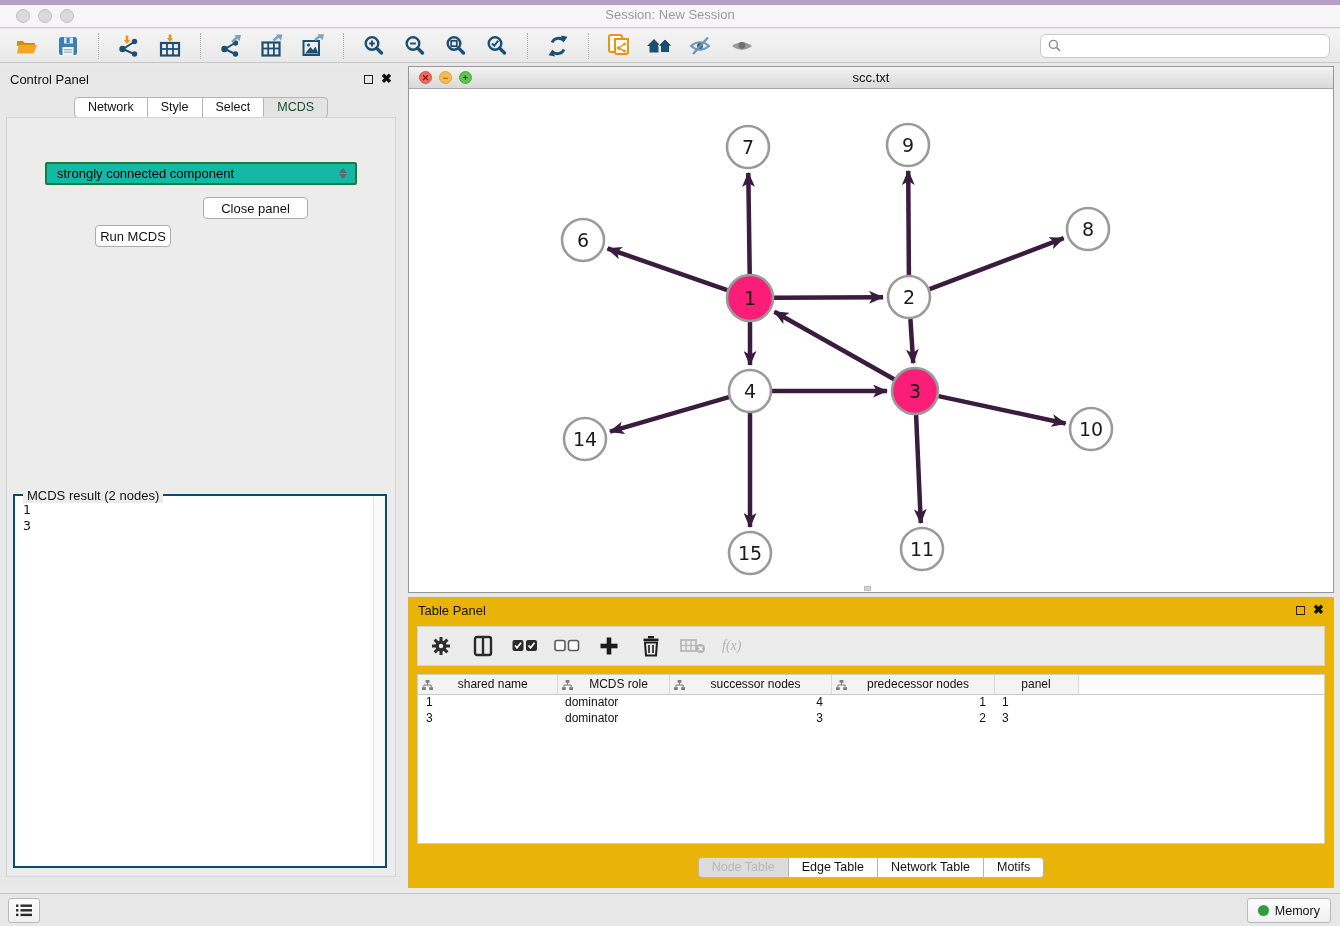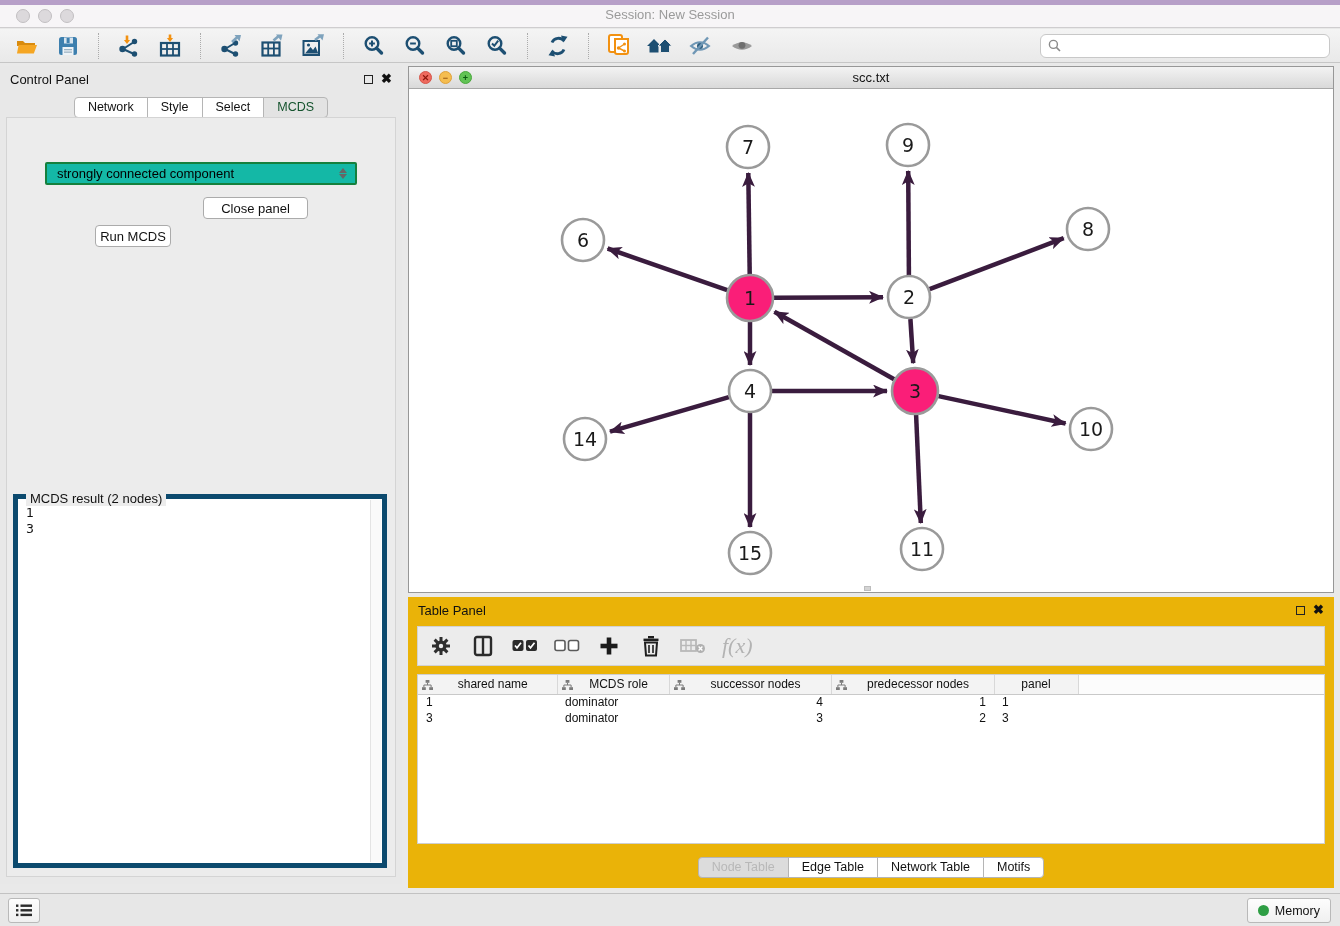--- a/index.html
+++ b/index.html
@@ -39,21 +39,21 @@
   .opt-label { left:0; top:20px; width:100%; text-align:center; font-size:13px; color:#111; }
   .dropdown { left:38px; top:44px; width:312px; height:23px; background:#14b8a6; border:2px solid #15803d; border-radius:2px;
               display:flex; align-items:center; padding:0 8px 0 10px; font-size:13px; }
   .dd-stepper { margin-left:auto; display:flex; flex-direction:column; gap:1px; align-items:center; }
   .tri-up { width:0; height:0; border-left:4px solid transparent; border-right:4px solid transparent; border-bottom:5px solid #666; }
   .tri-dn { width:0; height:0; border-left:4px solid transparent; border-right:4px solid transparent; border-top:5px solid #666; }
   .btn { background:#fff; border:1px solid #ababab; border-radius:4px; font-size:13px; color:#111;
          display:inline-flex; align-items:center; justify-content:center; height:22px; }
   .run-btn { left:88px; top:79px; width:76px;margin-top:28px; }
   .closep-btn { left:196px; top:79px; width:105px; }
-  .result-fieldset { left:6px; top:376px; width:374px; height:374px; background:#fff; border:5px solid #0c4a6e; }
+  .result-fieldset { left:6px; top:376px; width:374px; height:374px; background:#fff; border:2px solid #0c4a6e; }
   .result-legend { position:absolute; top:-8px; left:8px; background:#ececec; padding:0 4px; font-size:13px; color:#111; }
   .result-text { position:absolute; left:0; top:2px; right:12px; bottom:0; padding:4px 8px; font-size:12.5px; line-height:16px;
                  font-family:"DejaVu Sans",sans-serif; color:#111; }
   .result-scroll { position:absolute; right:1px; top:1px; width:11px; bottom:1px; background:#fafafa; border-left:1px solid #e4e4e4; }
 
   
   .net-window { left:408px; top:66px; width:926px; height:527px; background:#fff; border:1px solid #979797; }
   .net-titlebar { left:0; top:0; width:100%; height:22px; background:linear-gradient(#f3f3f3,#d9d9d9); border-bottom:1px solid #a8a8a8; }
   .net-title { left:0; top:3px; width:100%; text-align:center; font-size:13px; color:#111; }
   .tl { width:13px; height:13px; border-radius:50%; top:4px; font-size:9px; font-weight:bold; text-align:center; line-height:13px; }
@@ -61,21 +61,21 @@
   .tl-min { left:30px; background:#f5bd4f; border:1px solid #dfa13a; color:#985712; }
   .tl-max { left:50px; background:#61c354; border:1px solid #4aa73d; color:#0b5b10; }
   .net-canvas { left:0; top:22px; }
   .net-grip { left:455px; bottom:1px; width:7px; height:5px; background:#d4d4d4; border:1px solid #bdbdbd; }
 
   
   .table-panel { left:408px; top:597px; width:926px; height:291px; background:#eab308; }
   .tp-toolbar { left:9px; top:29px; width:908px; height:40px; background:#ececec; border:1px solid #d2d2d2;
                 display:flex; align-items:center; padding:0 10px; gap:16px; }
   .tp-icon { display:flex; align-items:center; justify-content:center; width:26px; height:26px; }
-  .fx-label { font-family:"Liberation Serif",serif; font-style:italic; font-size:22px; color:#b3b3b3;text-align:right; }
+  .fx-label { font-family:"Liberation Serif",serif; font-style:italic; font-size:14px; color:#b3b3b3;text-align:right; }
   .node-table-wrap { left:9px; top:77px; width:908px; height:170px; background:#fff; border:1px solid #cfcfcf; overflow:hidden; }
   table.node-table { border-collapse:collapse; width:100%; font-size:12px; color:#111; table-layout:fixed; }
   table.node-table th { height:19px; background:#f3f3f3; border-right:1px solid #d8d8d8; border-bottom:1px solid #c9c9c9;
                         font-weight:normal; font-size:12px; padding:0 4px; }
   table.node-table th .th-inner { display:flex; align-items:flex-end; }
   table.node-table th .th-label { flex:1; text-align:center; }
   table.node-table th.filler { background:#fcfcfc; border-right:none; }
   table.node-table td { height:16px; padding:0 8px; white-space:nowrap; overflow:hidden; }
   td.al { text-align:left; } td.ar { text-align:right; }
   .tp-tabs { left:0; top:260px; width:926px; }

